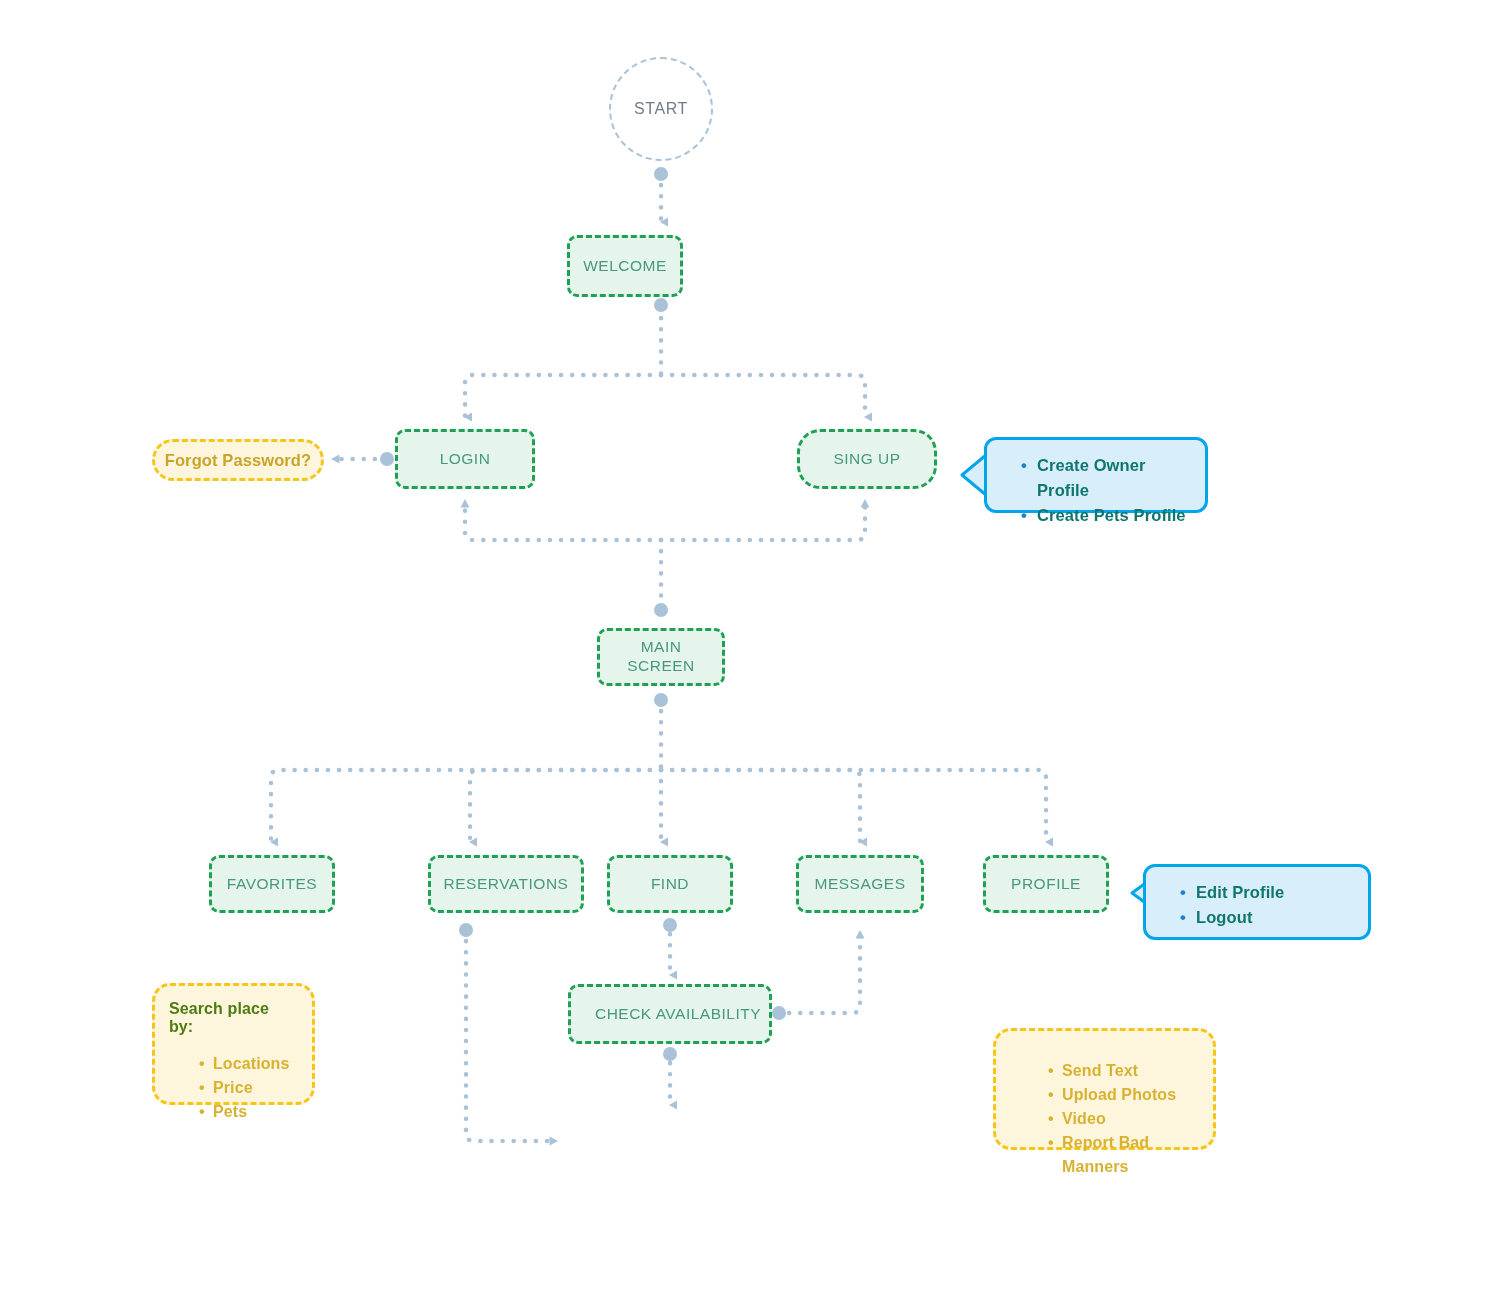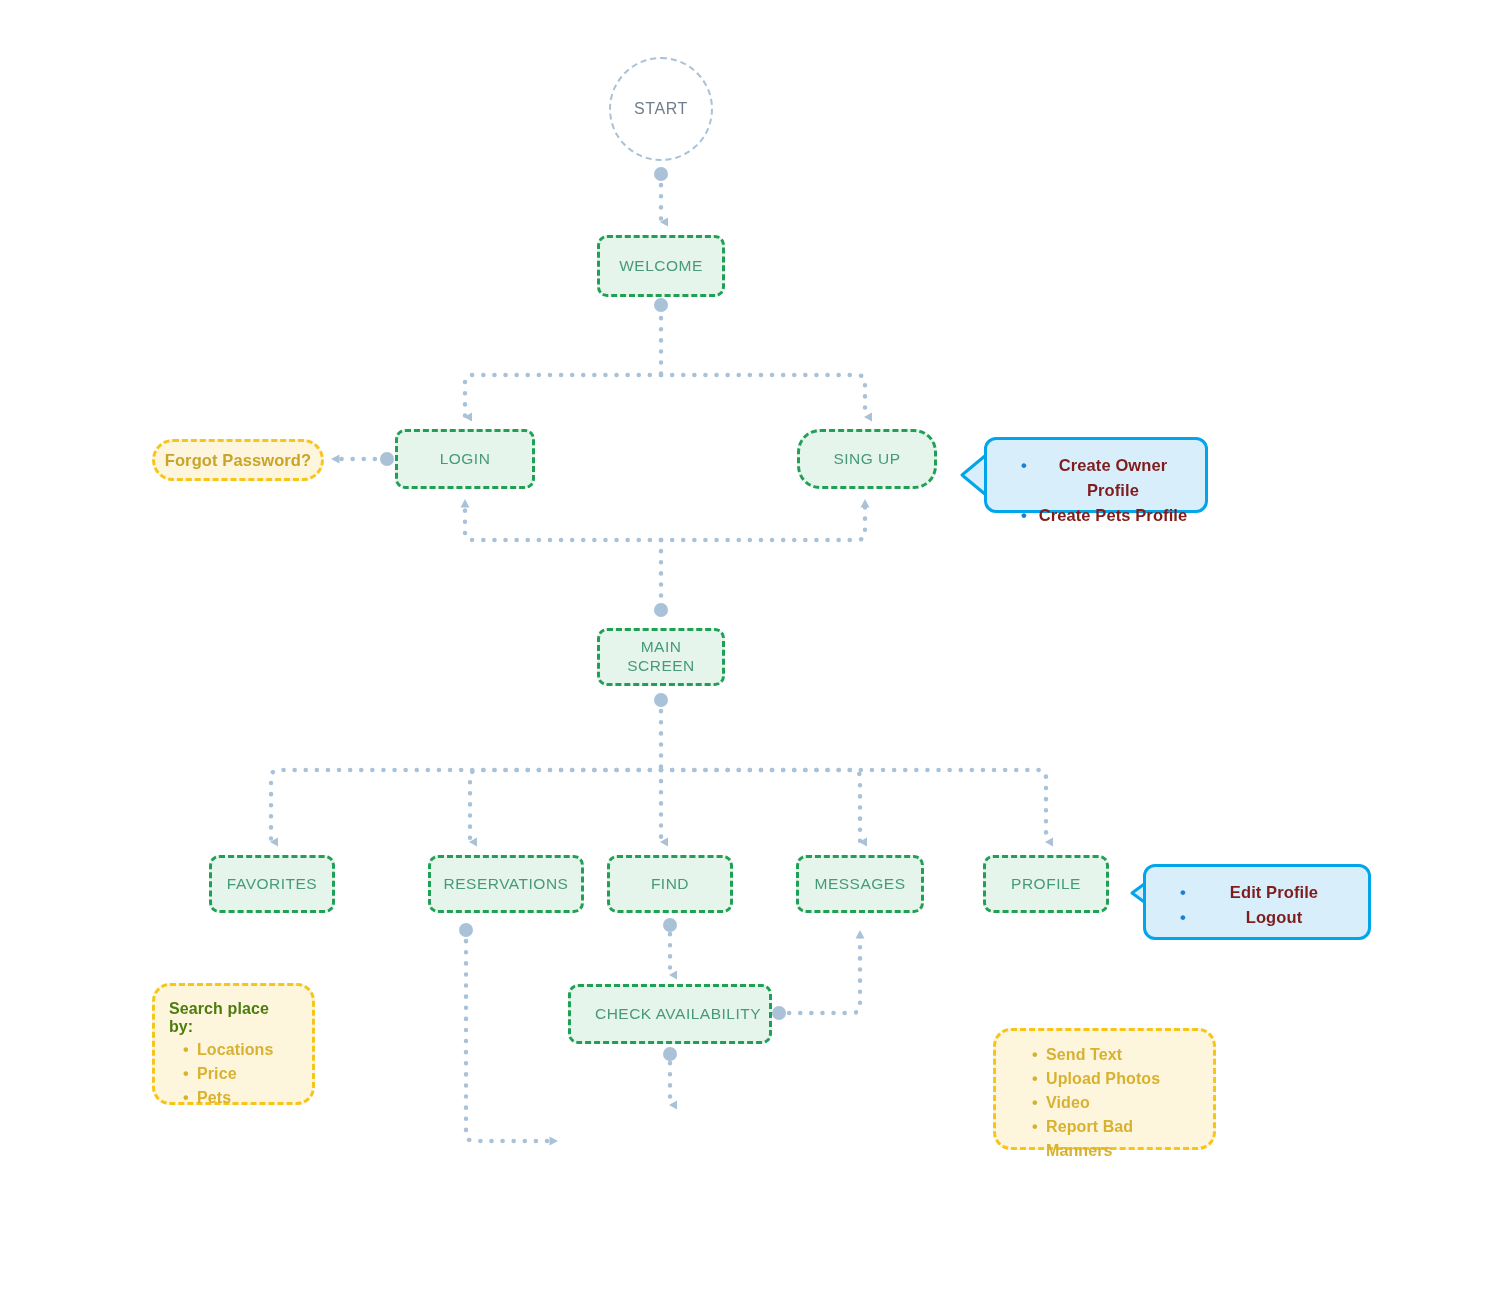--- a/index.html
+++ b/index.html
@@ -94,21 +94,21 @@
     letter-spacing: 0.1px;
   }
   .note-yellow .pill-text {
     font-size: 16.5px;
     font-weight: 700;
     color: #c9a42a;
     letter-spacing: 0.1px;
   }
   .note-yellow ul {
     list-style: none;
-    margin: 0;
+    margin: 16px;
     padding: 0 0 0 14px;
   }
   .note-yellow ul li {
     font-size: 16px;
     font-weight: 700;
     color: #d9b130;
     line-height: 24px;
     position: relative;
     padding-left: 14px;
     letter-spacing: 0.1px;
@@ -131,26 +131,25 @@
     border-radius: 12px;
   }
   .note-blue ul {
     list-style: none;
     margin: 0;
     padding: 0;
   }
   .note-blue ul li {
     font-size: 16.5px;
     font-weight: 700;
-    color: #7f1d1d;
+    color: #0f766e;
     line-height: 25px;
     position: relative;
     padding-left: 20px;
     letter-spacing: 0.1px;
-    text-align: center;
   }
   .note-blue ul li:before {
     content: "•";
     position: absolute;
     left: 4px;
     top: 0;
     color: #1b7fd4;
   }
   .note-blue .blue-body { padding: 13px 16px 13px 30px; }
 </style>
@@ -213,21 +212,21 @@
     </g>
 
     <path d="M986,455 L962,475 L986,495 Z" fill="#d8eefb" stroke="#00a5ea" stroke-width="3" stroke-linejoin="round"></path>
     <path d="M1158,874 L1132,893 L1158,912 Z" fill="#d8eefb" stroke="#00a5ea" stroke-width="3" stroke-linejoin="round"></path>
   </svg>
 
   <div class="start-node" style="left:609px; top:57px;">
     <span class="lbl">START</span>
   </div>
 
-  <div class="screen-node" style="left:597px; top:235px; width:128px; height:62px;text-align:right;">
+  <div class="screen-node" style="left:567px; top:235px; width:116px; height:62px;text-align:right;">
     <span class="lbl">WELCOME</span>
   </div>
 
   <div class="screen-node" style="left:395px; top:429px; width:140px; height:60px;">
     <span class="lbl">LOGIN</span>
   </div>
 
   <div class="screen-node" style="left:797px; top:429px; width:140px; height:60px;border-radius:23px;">
     <span class="lbl">SING UP</span>
   </div>

